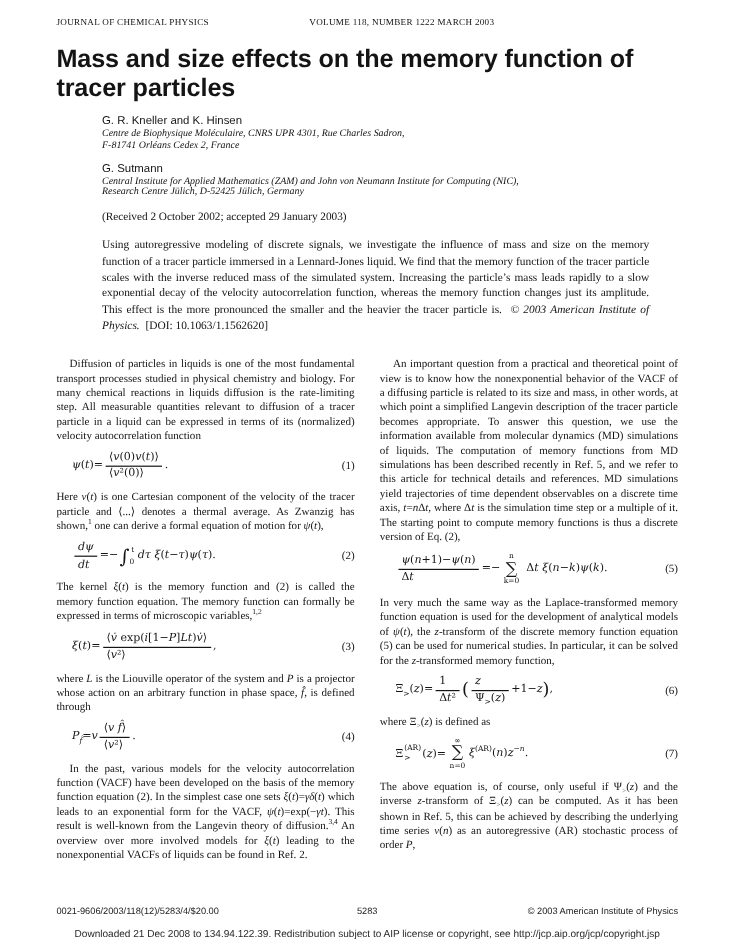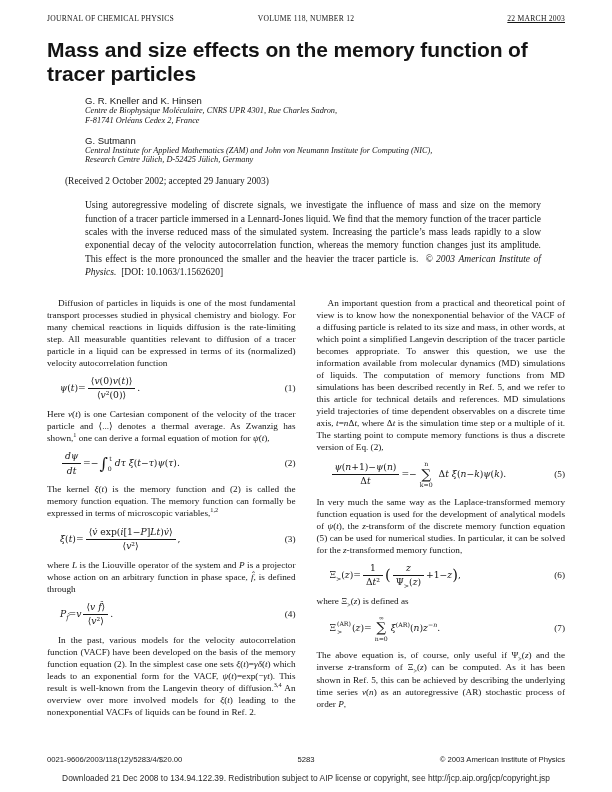--- a/index.html
+++ b/index.html
@@ -15,37 +15,37 @@
     overflow:hidden;
   }
   
   .runhead{
     display:flex;align-items:baseline;
     font-size:7.6px;letter-spacing:.25px;
     font-family:"Liberation Serif","DejaVu Serif",serif;
   }
   .runhead .hl{flex:1;text-align:left;}
   .runhead .hc{flex:0 0 auto;}
-  .runhead .hr{flex:1;text-align:right;text-decoration:underline;}
+  .runhead .hr{flex:1;text-align:left;}
   
   .title{
     margin-top:15px;
     font-family:"Liberation Sans","DejaVu Sans",sans-serif;
     font-weight:bold;font-size:21px;letter-spacing:-.1px;
   }
   .authors{margin-left:38px;}
   .author-name{
     margin-top:9px;
     font-family:"Liberation Sans","DejaVu Sans",sans-serif;
     font-size:9.5px;
   }
   .affil{
     font-style:italic;font-size:8.3px;line-height:9.8px;
   }
-  .received{margin-left:18px;margin-top:11px;font-size:9.4px;}
+  .received{margin-left:38px;margin-top:11px;font-size:9.4px;}
   
   .abstract{
     margin:13px 24px 0 38px;
     font-size:9.5px;line-height:13.4px;
     text-align:justify;
   }
   
   .cols{display:flex;gap:21px;margin-top:17px;}
   .col{
     width:252.5px;
@@ -59,21 +59,21 @@
   
   .eq{
     display:flex;align-items:center;
     padding-left:13px;margin:7px 0 7px 0;
     font-family:"DejaVu Serif","DejaVu Sans",serif;
     font-size:9.2px;line-height:1.15;
     text-align:left;
   }
   .eq-main{display:inline-flex;align-items:center;flex-wrap:nowrap;}
   .eq-no{margin-left:auto;padding-left:6px;font-family:"Liberation Serif",serif;}
-  .frac{display:inline-block;text-align:center;vertical-align:middle;margin:0 2px;}
+  .frac{display:inline-block;text-align:left;vertical-align:middle;margin:0 2px;}
   .ftop{display:block;padding:0 3px 1.5px 3px;}
   .fbot{display:block;border-top:.9px solid #141414;padding:1.5px 3px 0 3px;}
   .bigop-wrap{display:inline-flex;align-items:center;margin:0 1px;}
   .bigop-int{font-size:16px;line-height:1;}
   .ilim{
     display:inline-flex;flex-direction:column;justify-content:space-between;
     height:17px;font-size:6.2px;margin:0 2px 0 0;
   }
   .ilim-t{align-self:flex-end;}
   .ilim-b{align-self:flex-start;}

